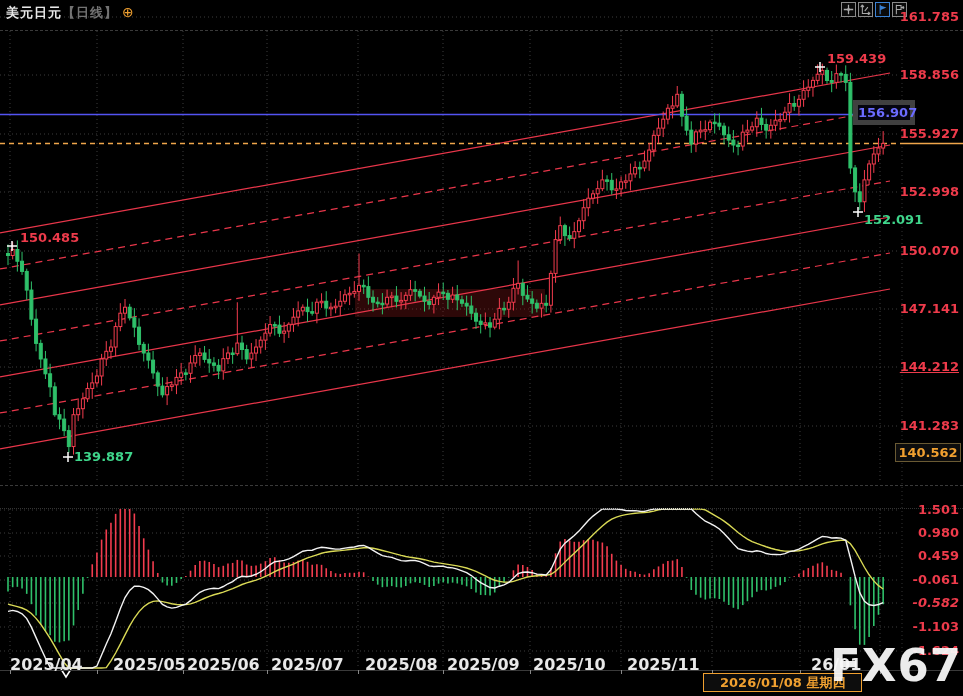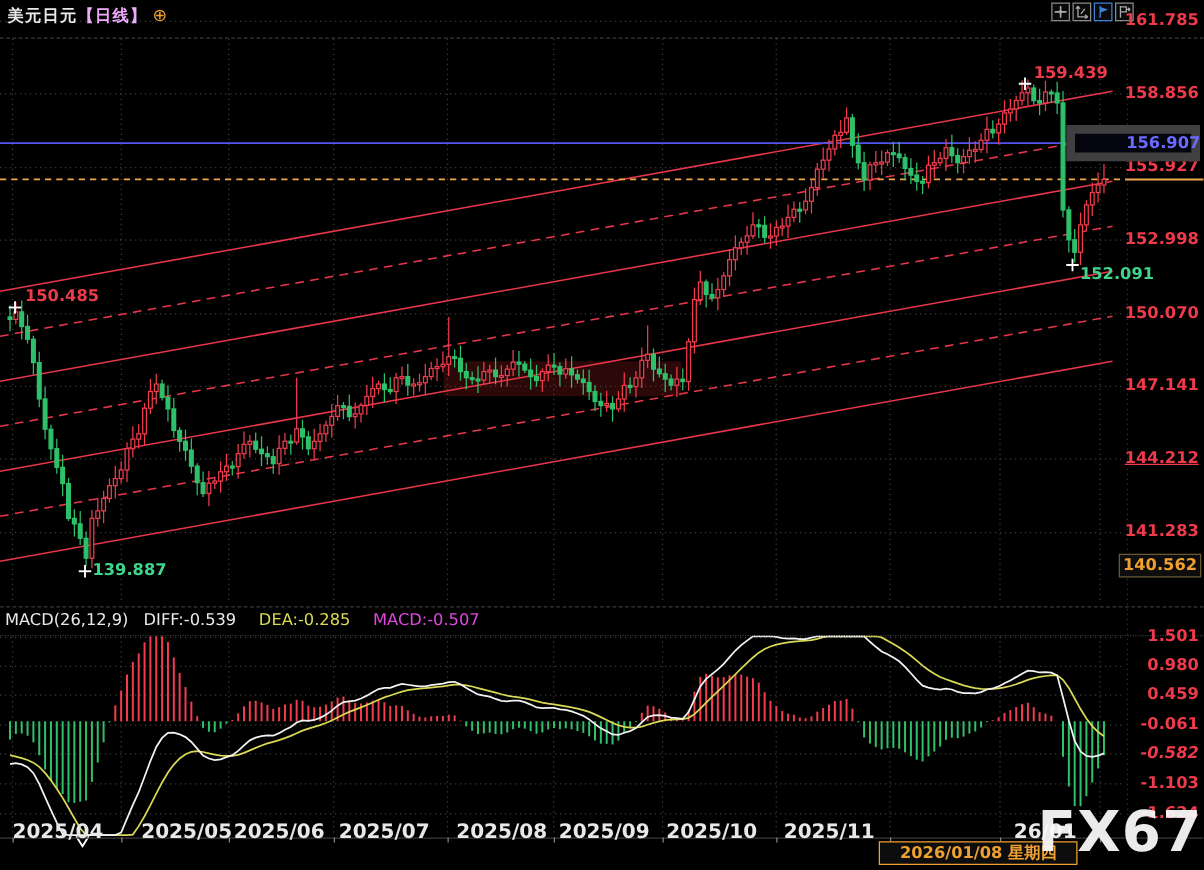--- a/index.html
+++ b/index.html
@@ -1,21 +1,21 @@
 <!DOCTYPE html>
 <html><head>
 <meta charset="utf-8">
 <style>
   html,body{margin:0;padding:0;background:#000;}
   .page{position:relative;width:963px;height:696px;background:#000;overflow:hidden;
         font-family:"DejaVu Sans",sans-serif;}
   .abs{position:absolute;}
   #chart-svg{position:absolute;left:0;top:0;}
   .title-bar{left:6px;top:4px;font-size:13px;font-weight:bold;color:#e8e8e8;letter-spacing:1px;}
-  .title-period{color:#f0abfc;}
+  .title-period{color:#737373;}
   .title-add{color:#f0a030;font-weight:normal;margin-left:4px;font-size:14px;}
   .toolbar{top:2px;left:841px;display:flex;gap:2px;}
   .tool-btn{width:15px;height:15px;border:1px solid #8a8a8a;background:#0a0a0a;display:flex;
             align-items:center;justify-content:center;padding:0;box-sizing:border-box;}
   .tool-btn.active{border-color:#3b82d4;}
   .sep{left:0;width:963px;height:0;}
   .sep-dash{border-top:1px dashed #3a3a3a;}
   .sep-dot{border-top:1px dotted #333;}
   .sep-solid{border-top:1px solid #3a3a3a;}
   .axis-label{right:4px;width:70px;text-align:right;font-size:13px;font-weight:bold;color:#ee3b4b;
@@ -23,22 +23,22 @@
   .boxed-price{right:2px;width:64px;text-align:center;font-size:13px;font-weight:bold;color:#f0a030;
                border:1px solid #6a5a33;background:#0d0d0d;height:17px;line-height:17px;}
   .month-label{top:655px;font-size:16px;font-weight:bold;color:#e8e8e8;white-space:nowrap;}
   .date-box{top:673px;font-size:13px;font-weight:bold;color:#f0a030;border:1px solid #f0a030;
             background:#0d0d0d;padding:0 16px;height:17px;line-height:17px;white-space:nowrap;z-index:5;}
   .macd-header{left:4px;top:489px;font-size:13px;color:#e8e8e8;white-space:nowrap;}
   .macd-header .dea{color:#d9d955;margin-left:14px;}
   .macd-header .diff{margin-left:8px;}
   .macd-header .macd{color:#e048e0;margin-left:14px;}
   .marker-label{font-size:13px;font-weight:bold;white-space:nowrap;z-index:4;}
-  .blue-label{font-size:13px;font-weight:bold;color:#6b6bff;border:7px solid #404040;background:#050510;
-              width:52px;height:15px;line-height:15px;z-index:4;padding-left:41px;}
+  .blue-label{font-size:13px;font-weight:bold;color:#6b6bff;border:5px solid #404040;background:#050510;
+              width:52px;height:15px;line-height:15px;z-index:4;}
   .watermark{left:830px;top:639px;font-size:45px;font-weight:bold;color:rgba(248,248,248,0.95);
              letter-spacing:1px;z-index:6;}
   .tick{width:1px;height:4px;background:#888;top:670px;}
 </style>
 </head>
 <body>
 
 <div class="page">
 
   <svg id="chart-svg" width="963" height="696">
@@ -723,26 +723,20 @@
   <div id="macd-axis">
       <div class="abs axis-label" style="top: 502px;">1.501</div>
       <div class="abs axis-label" style="top: 525px;">0.980</div>
       <div class="abs axis-label" style="top: 548px;">0.459</div>
       <div class="abs axis-label" style="top: 572px;">-0.061</div>
       <div class="abs axis-label" style="top: 595px; font-style: italic;">-0.582</div>
       <div class="abs axis-label" style="top: 619px;">-1.103</div>
       <div class="abs axis-label" style="top: 643px;">-1.624</div>
     </div>
 
-  <div class="abs macd-header">
-    <span>MACD(26,12,9)</span>
-    <span class="diff">DIFF:-0.539</span>
-    <span class="dea">DEA:-0.285</span>
-    <span class="macd">MACD:-0.507</span>
-  </div>
 
   <div id="time-axis">
       <div class="abs month-label" style="left: 10px;">2025/04</div>
       <div class="abs month-label" style="left: 100px; margin-left: 13px;">2025/05</div>
       <div class="abs month-label" style="left: 187px;">2025/06</div>
       <div class="abs month-label" style="left: 271px;">2025/07</div>
       <div class="abs month-label" style="left: 365px;">2025/08</div>
       <div class="abs month-label" style="left: 447px;">2025/09</div>
       <div class="abs month-label" style="left: 533px;">2025/10</div>
       <div class="abs month-label" style="left: 627px;">2025/11</div>

